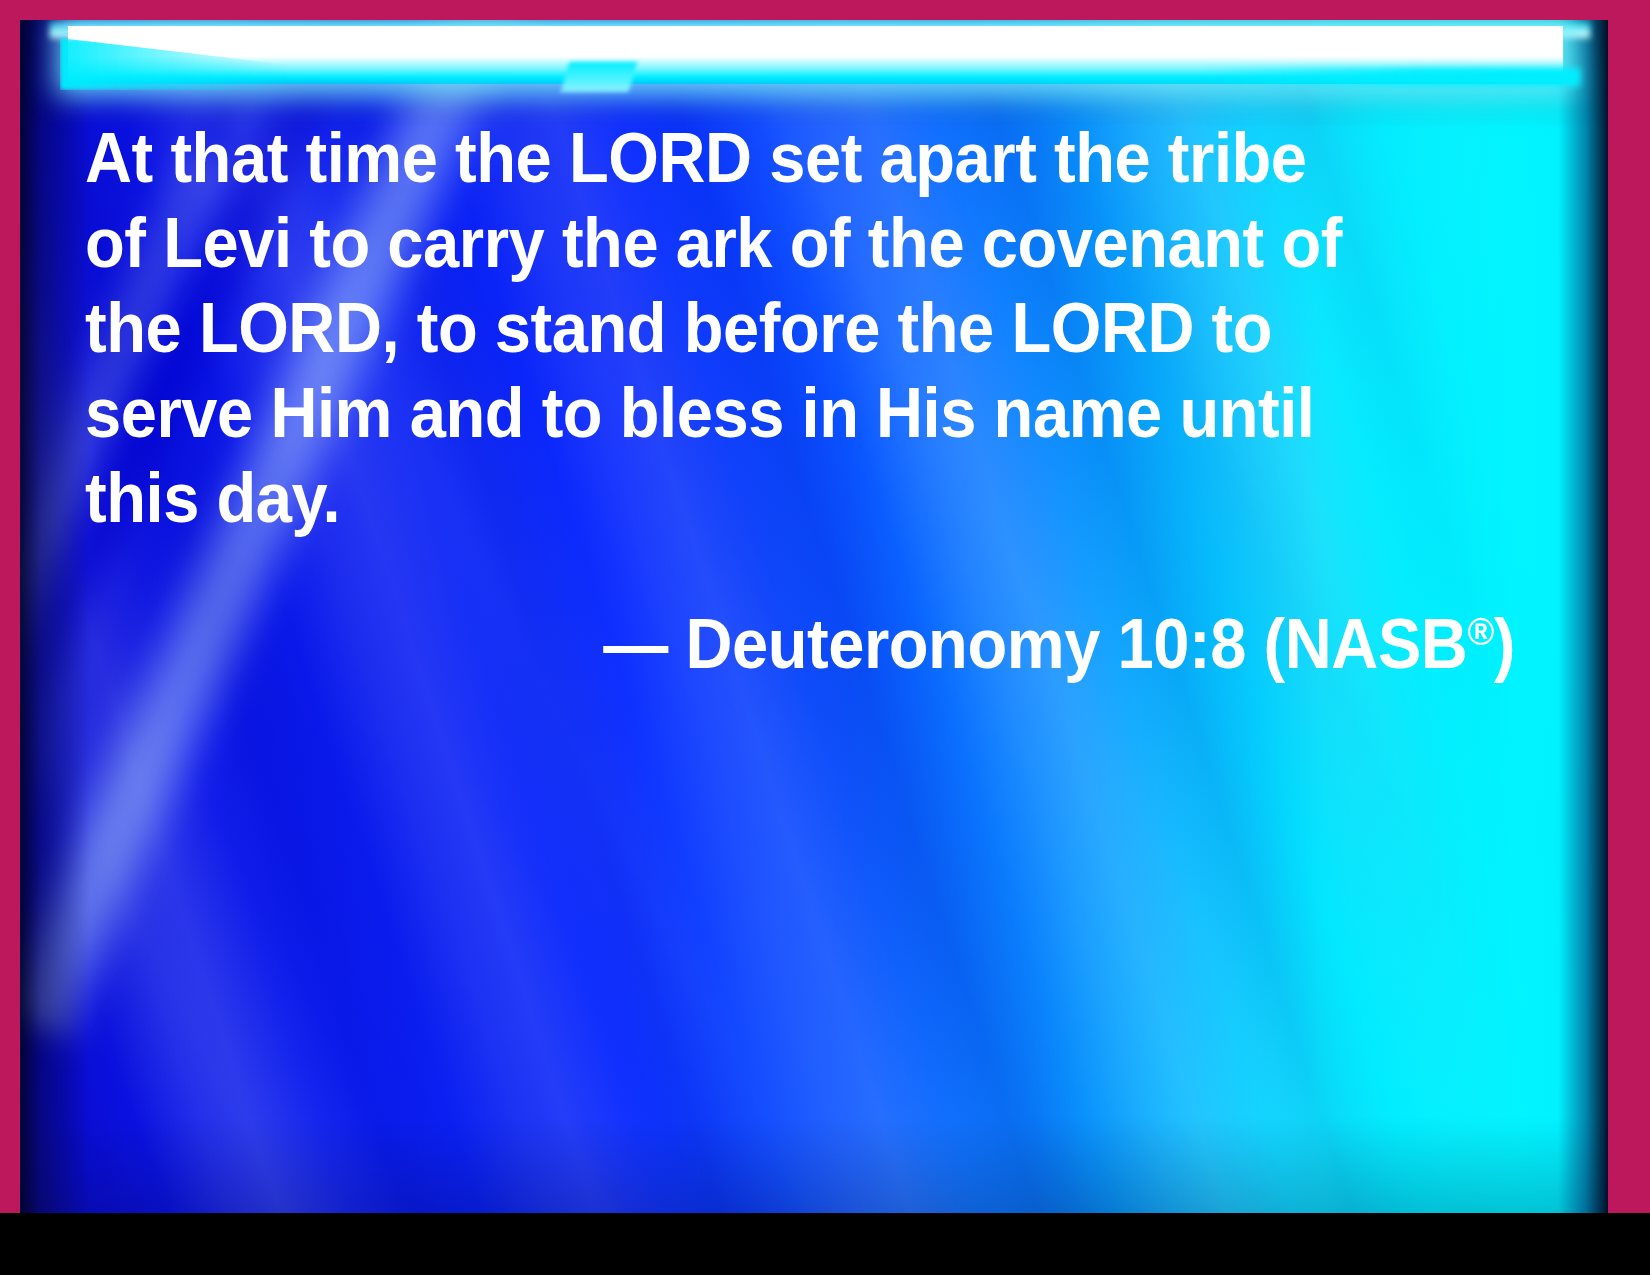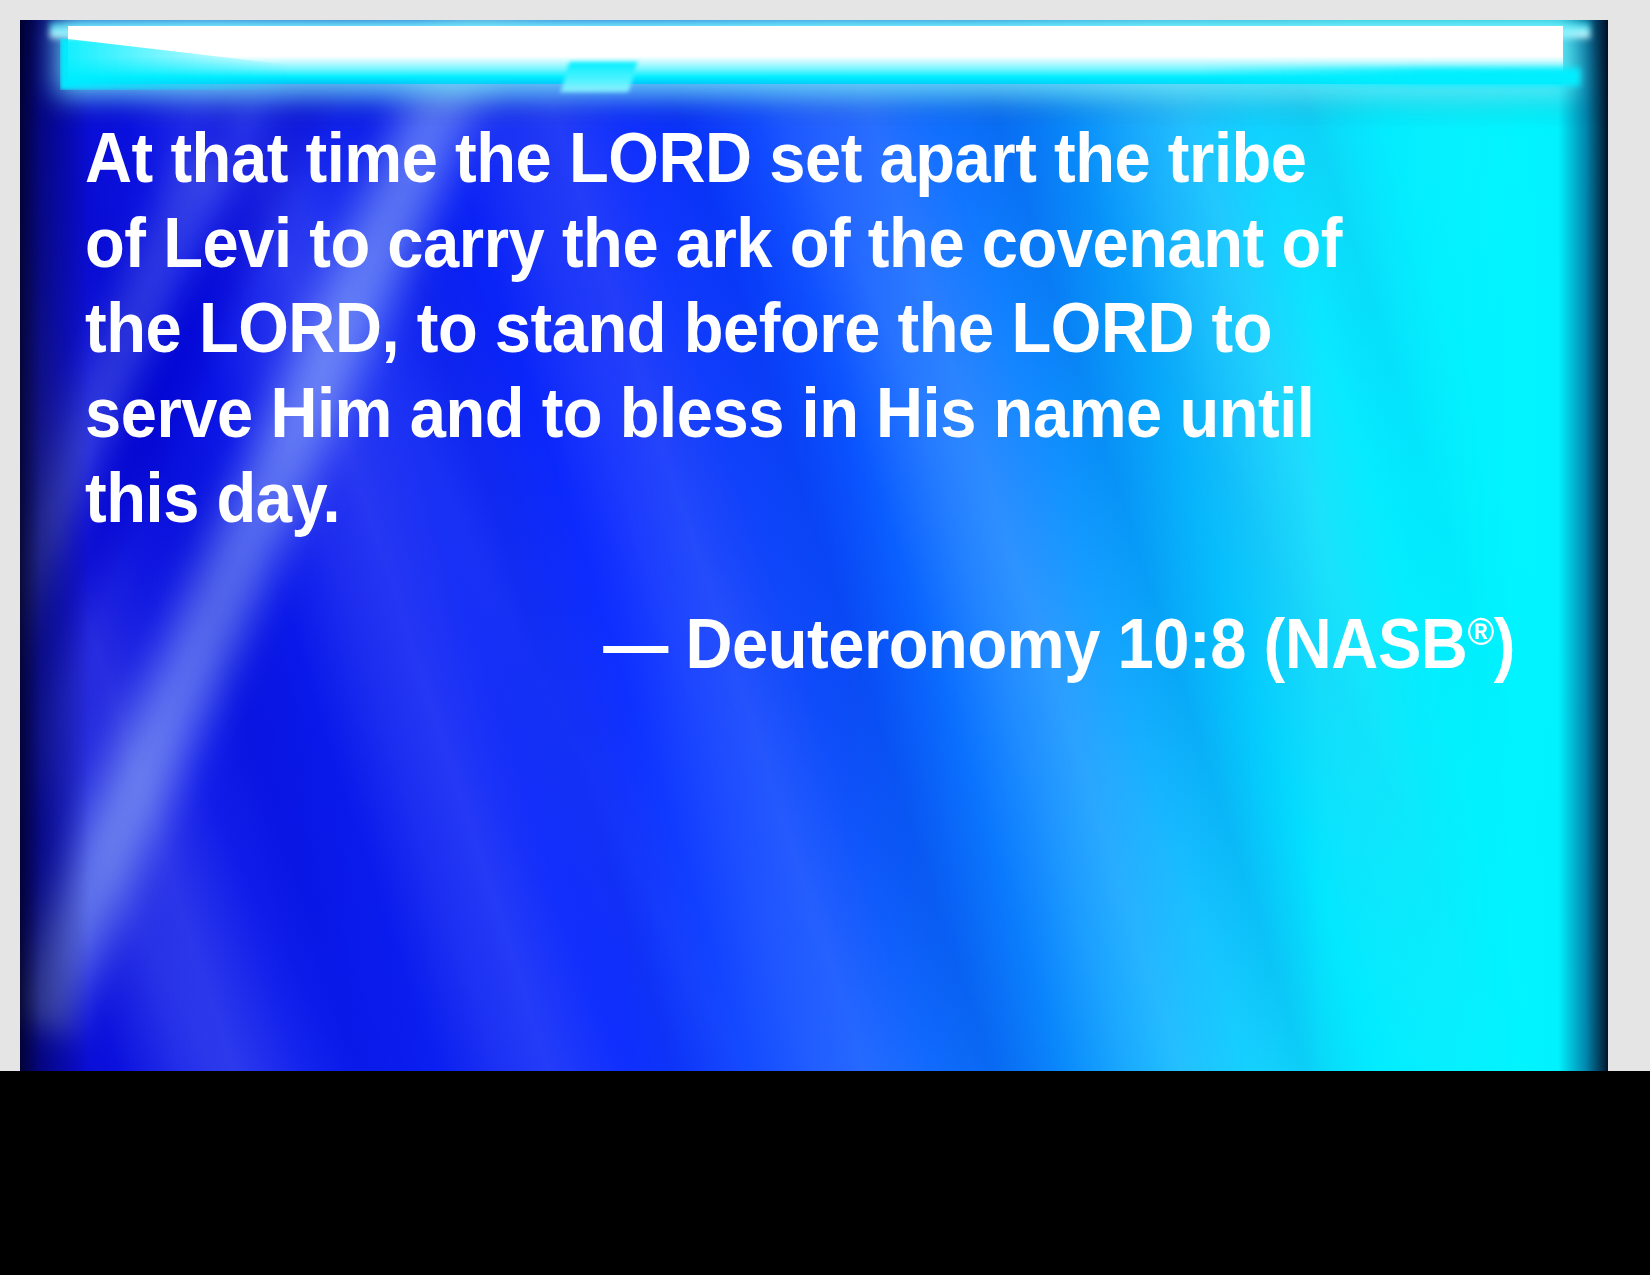--- a/index.html
+++ b/index.html
@@ -11,22 +11,22 @@
   body {
     width: 1650px;
     height: 1275px;
     overflow: hidden;
     font-family: "Liberation Sans", "DejaVu Sans", sans-serif;
   }
 
   #slide {
     position: relative;
     width: 1650px;
-    height: 1071px;
-    background: #e5e5e5;
+    height: 1213px;
+    background: #be185d;
     overflow: hidden;
     text-decoration: underline;
   }
 
   
   #panel {
     position: absolute;
     left: 20px;
     top: 20px;
     width: 1588px;

